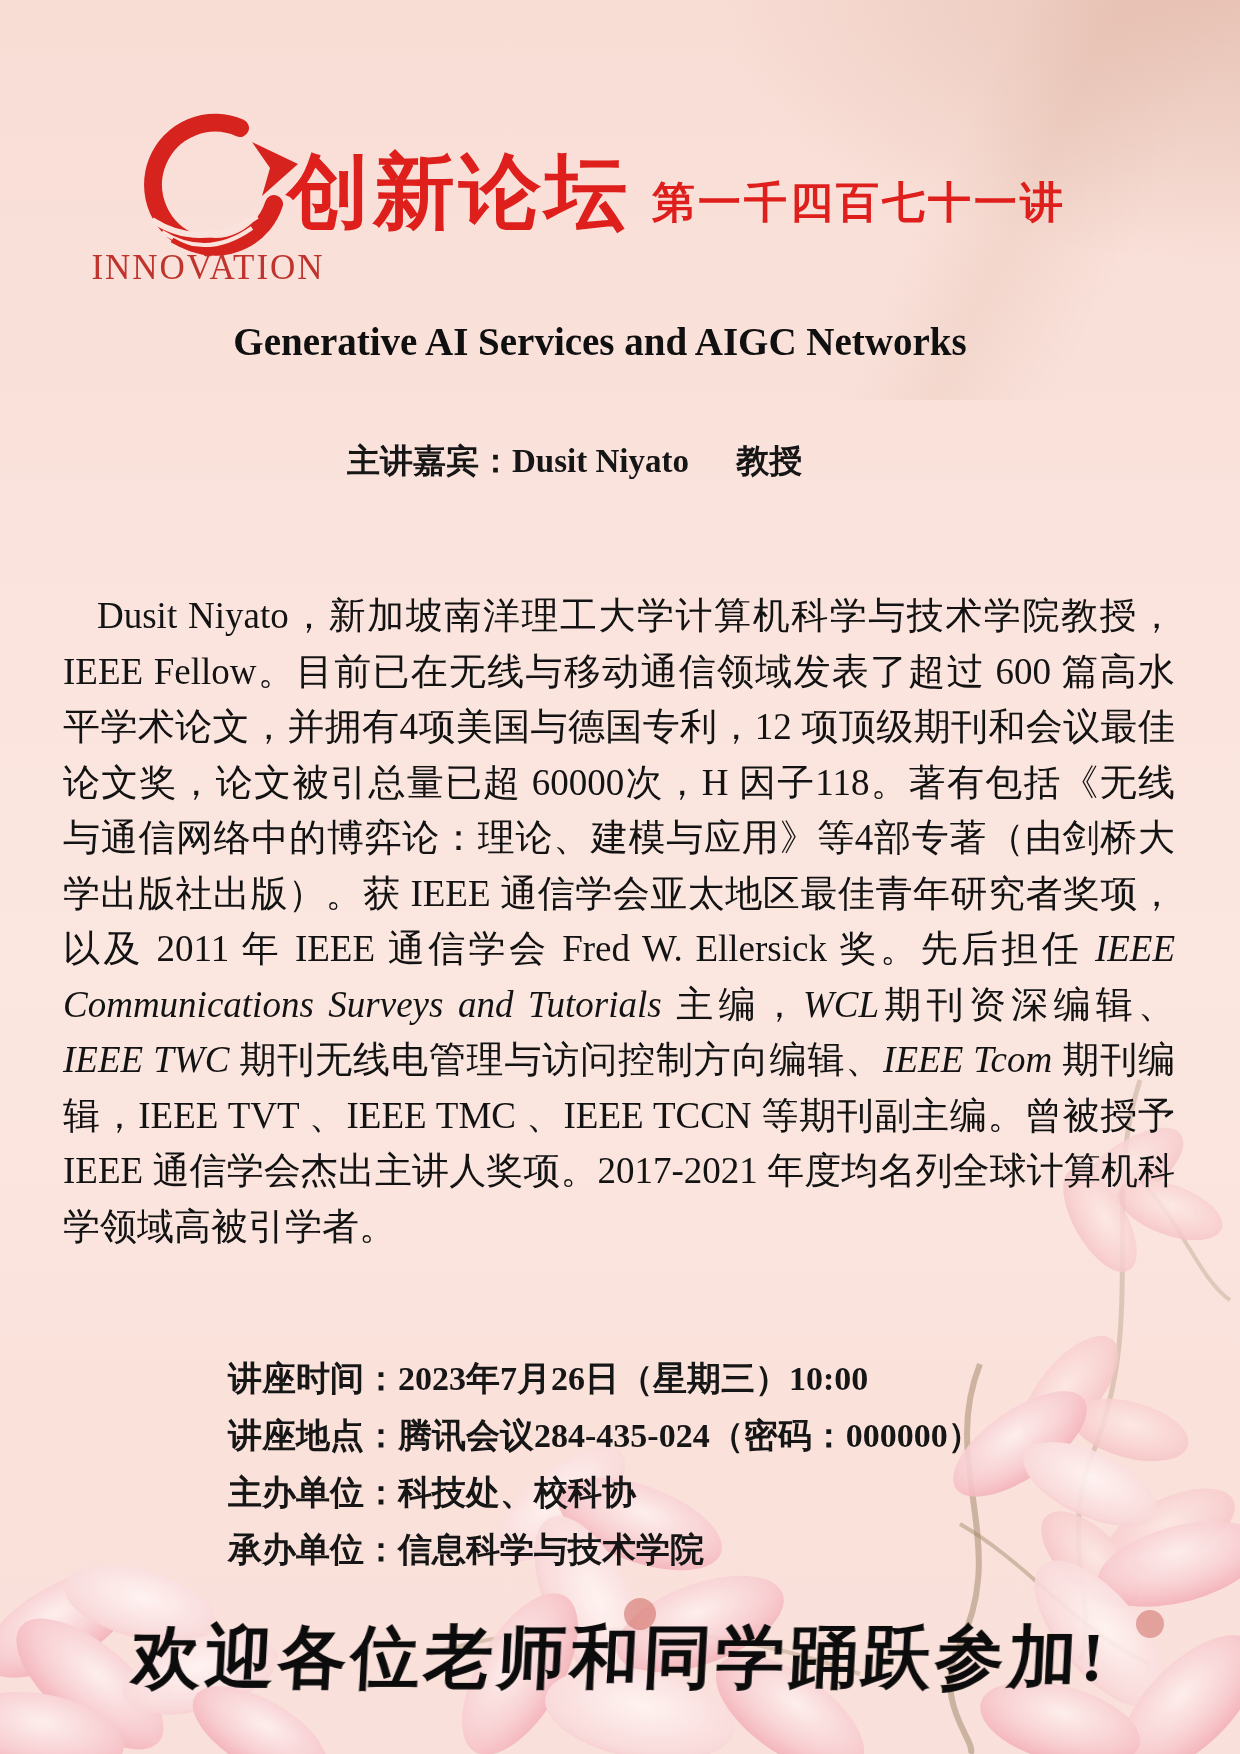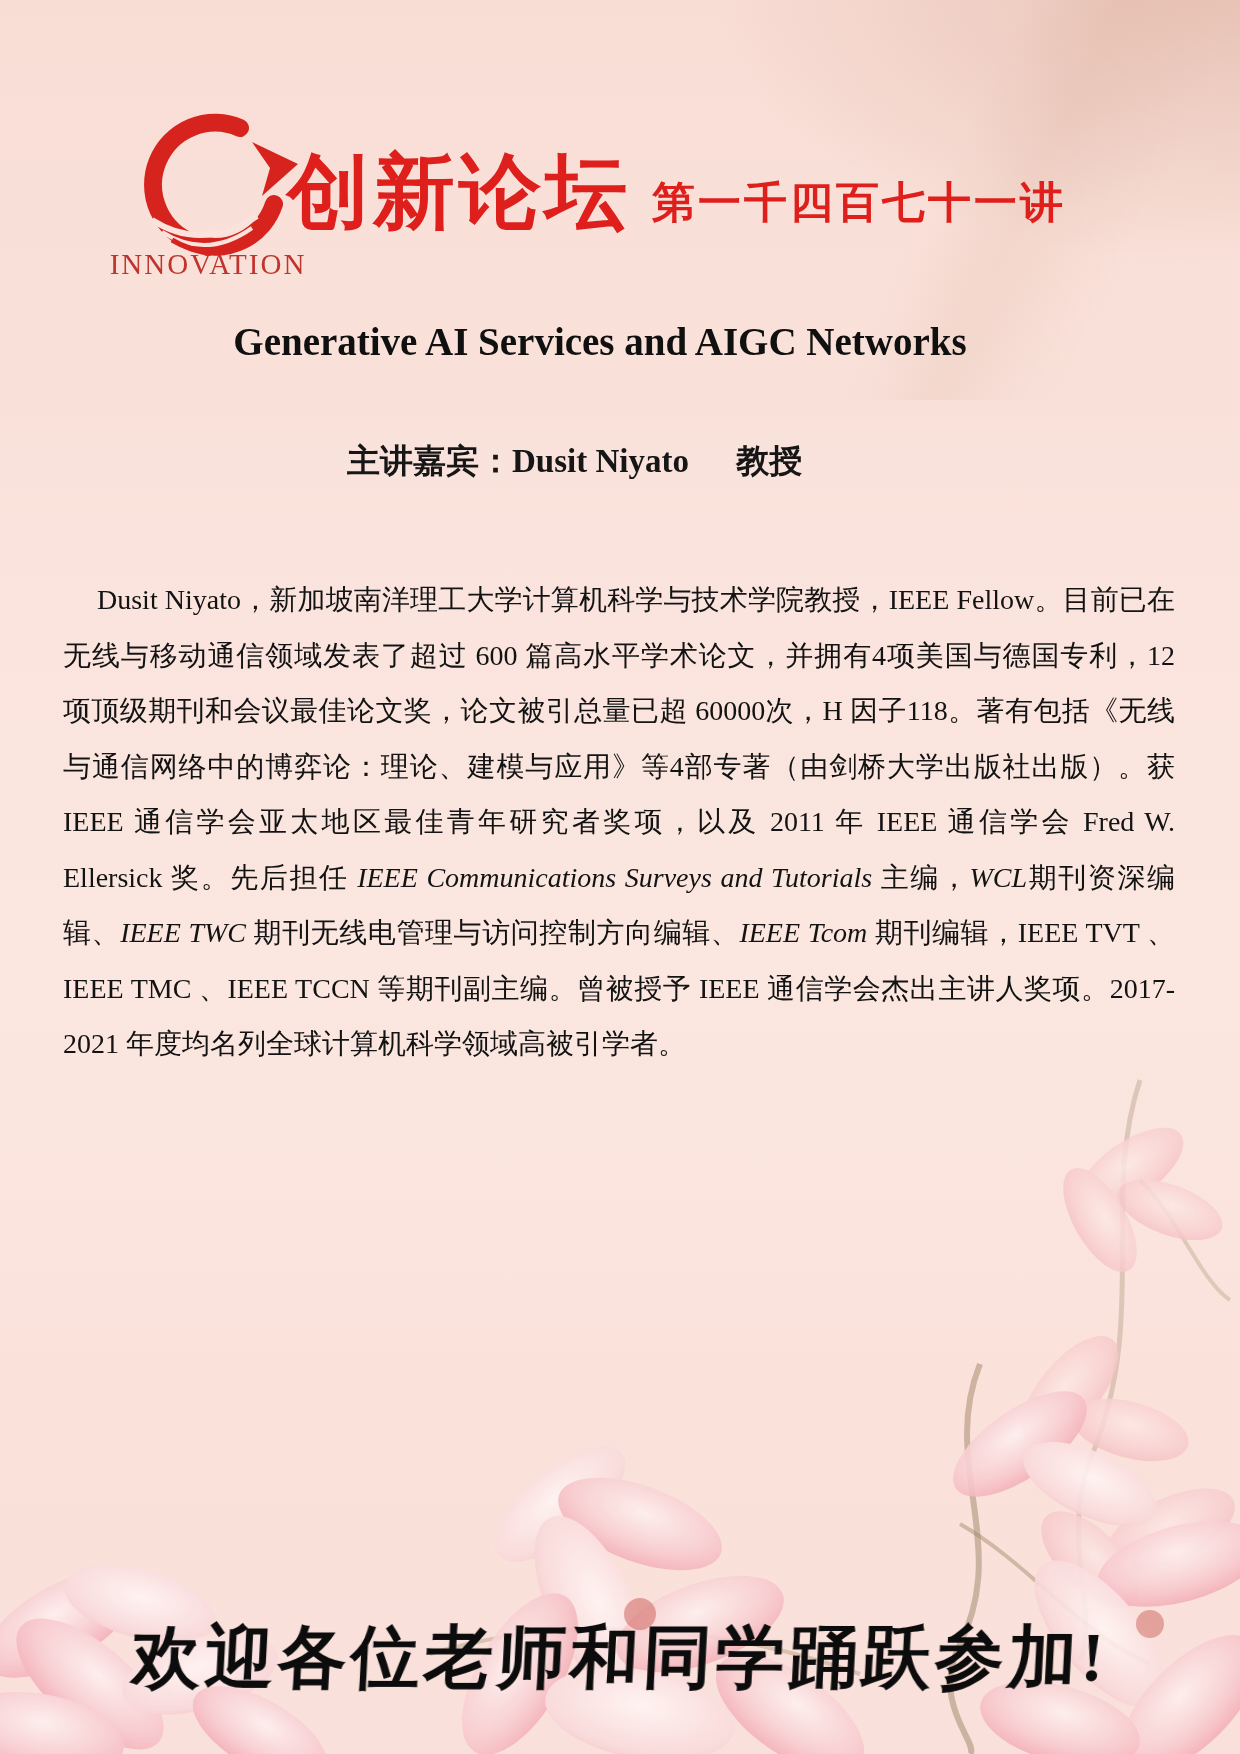--- a/index.html
+++ b/index.html
@@ -19,21 +19,21 @@
       radial-gradient(120% 95% at 100% 0%, rgba(198,141,117,.32), rgba(198,141,117,.12) 45%, rgba(198,141,117,0) 70%),
       linear-gradient(115deg, rgba(205,155,130,0) 50%, rgba(205,155,130,.14) 62%, rgba(205,155,130,0) 78%);
     pointer-events:none;
   }
   .flowers-bottom{position:absolute;left:0;bottom:0;width:1240px;height:430px;pointer-events:none;}
   .flowers-right{position:absolute;right:0;top:1060px;width:400px;height:600px;pointer-events:none;opacity:.6;}
   
   .logo{position:absolute;left:102px;top:112px;width:215px;height:150px;}
   .logo-caption{
     position:absolute;left:88px;top:248px;width:240px;text-align:center;
-    font-size:29px;letter-spacing:2px;color:#c0342e;font-family:"Liberation Serif",serif;
+    font-size:35px;letter-spacing:2px;color:#c0342e;font-family:"Liberation Serif",serif;
   }
   .forum-title{
     position:absolute;left:287px;top:138px;
     font-size:82px;font-weight:bold;color:#de1f1c;letter-spacing:4px;
     font-family:Liberation Serif, serif;
   }
   .lecture-no{
     position:absolute;left:652px;top:174px;
     font-size:43px;color:#de1f1c;letter-spacing:3px;font-weight:bold;
     font-family:"Liberation Serif","DejaVu Serif",serif;
@@ -41,22 +41,22 @@
   
   .main-title{
     position:absolute;left:40px;top:316px;width:1120px;
     text-align:center;font-size:39px;font-weight:bold;line-height:52px;color:#101010;
   }
   
   .people{position:absolute;left:338px;top:436px;font-size:33px;font-weight:bold;line-height:51px;margin-left:9px;}
   .people .name{display:inline-block;min-width:216px;}
   
   .bio{
-    position:absolute;left:63px;top:572px;width:1112px;
-    font-size:28px;line-height:55.5px;text-align:justify;
+    position:absolute;left:63px;top:588px;width:1112px;
+    font-size:37px;line-height:55.5px;text-align:justify;
     text-indent:34px;color:#131313;
   }
   .bio .it{font-style:italic;}
   
   .details{position:absolute;left:228px;top:1350px;font-size:34px;font-weight:bold;line-height:57px;}
   .details .row span{white-space:pre;}
   
   .welcome{
     position:absolute;left:0;top:1612px;width:1240px;text-align:center;
     font-size:69px;font-weight:bold;color:#0c0c0c;letter-spacing:4px;
@@ -156,16 +156,22 @@
   <div class="main-title">
     <div>Generative AI Services and AIGC Networks</div>
   </div>
 
   <div class="people">
     <div><span>主讲嘉宾：</span><span class="name">Dusit Niyato</span> <span>教授</span></div>
   </div>
 
   <div class="bio"><span>Dusit Niyato，新加坡南洋理工大学计算机科学与技术学院教授，IEEE Fellow。目前已在无线与移动通信领域发表了超过 600 篇高水平学术论文，并拥有4项美国与德国专利，12 项顶级期刊和会议最佳论文奖，论文被引总量已超 60000次，H 因子118。著有包括《无线与通信网络中的博弈论：理论、建模与应用》等4部专著（由剑桥大学出版社出版）。获 IEEE 通信学会亚太地区最佳青年研究者奖项，以及 2011 年 IEEE 通信学会 Fred W. Ellersick 奖。先后担任 </span><span class="it">IEEE Communications Surveys and Tutorials</span><span> 主编，</span><span class="it">WCL</span><span>期刊资深编辑、</span><span class="it">IEEE TWC</span><span> 期刊无线电管理与访问控制方向编辑、</span><span class="it">IEEE Tcom</span><span> 期刊编辑，IEEE TVT 、IEEE TMC 、IEEE TCCN 等期刊副主编。曾被授予 IEEE 通信学会杰出主讲人奖项。2017-2021 年度均名列全球计算机科学领域高被引学者。</span></div>
 
+  <div class="details">
+    <div class="row"><span>讲座时间：</span><span>2023年7月26日（星期三）10:00</span></div>
+    <div class="row"><span>讲座地点：</span><span>腾讯会议284-435-024（密码：000000）</span></div>
+    <div class="row"><span>主办单位：</span><span>科技处、校科协</span></div>
+    <div class="row"><span>承办单位：</span><span>信息科学与技术学院</span></div>
+  </div>
 
   <div class="welcome">欢迎各位老师和同学踊跃参加!</div>
 
 </div>
 
 </body></html>

